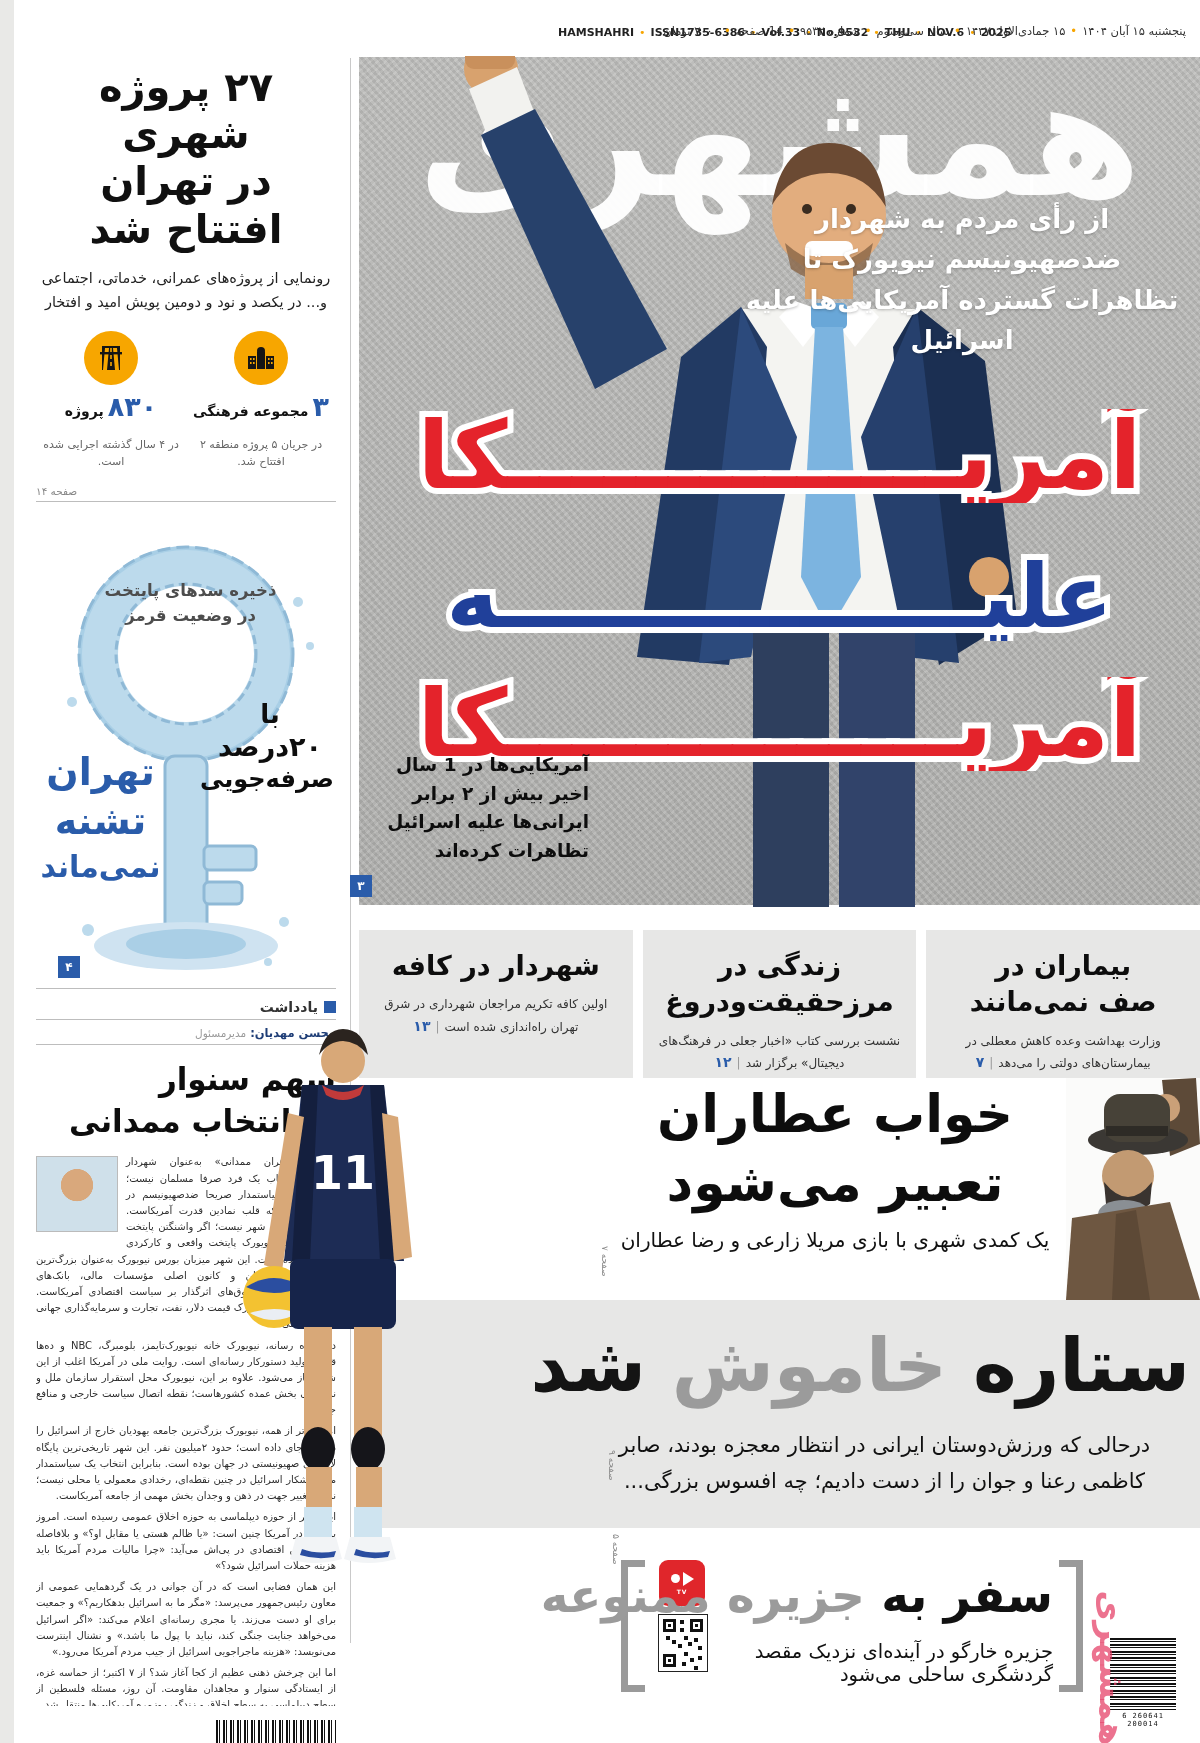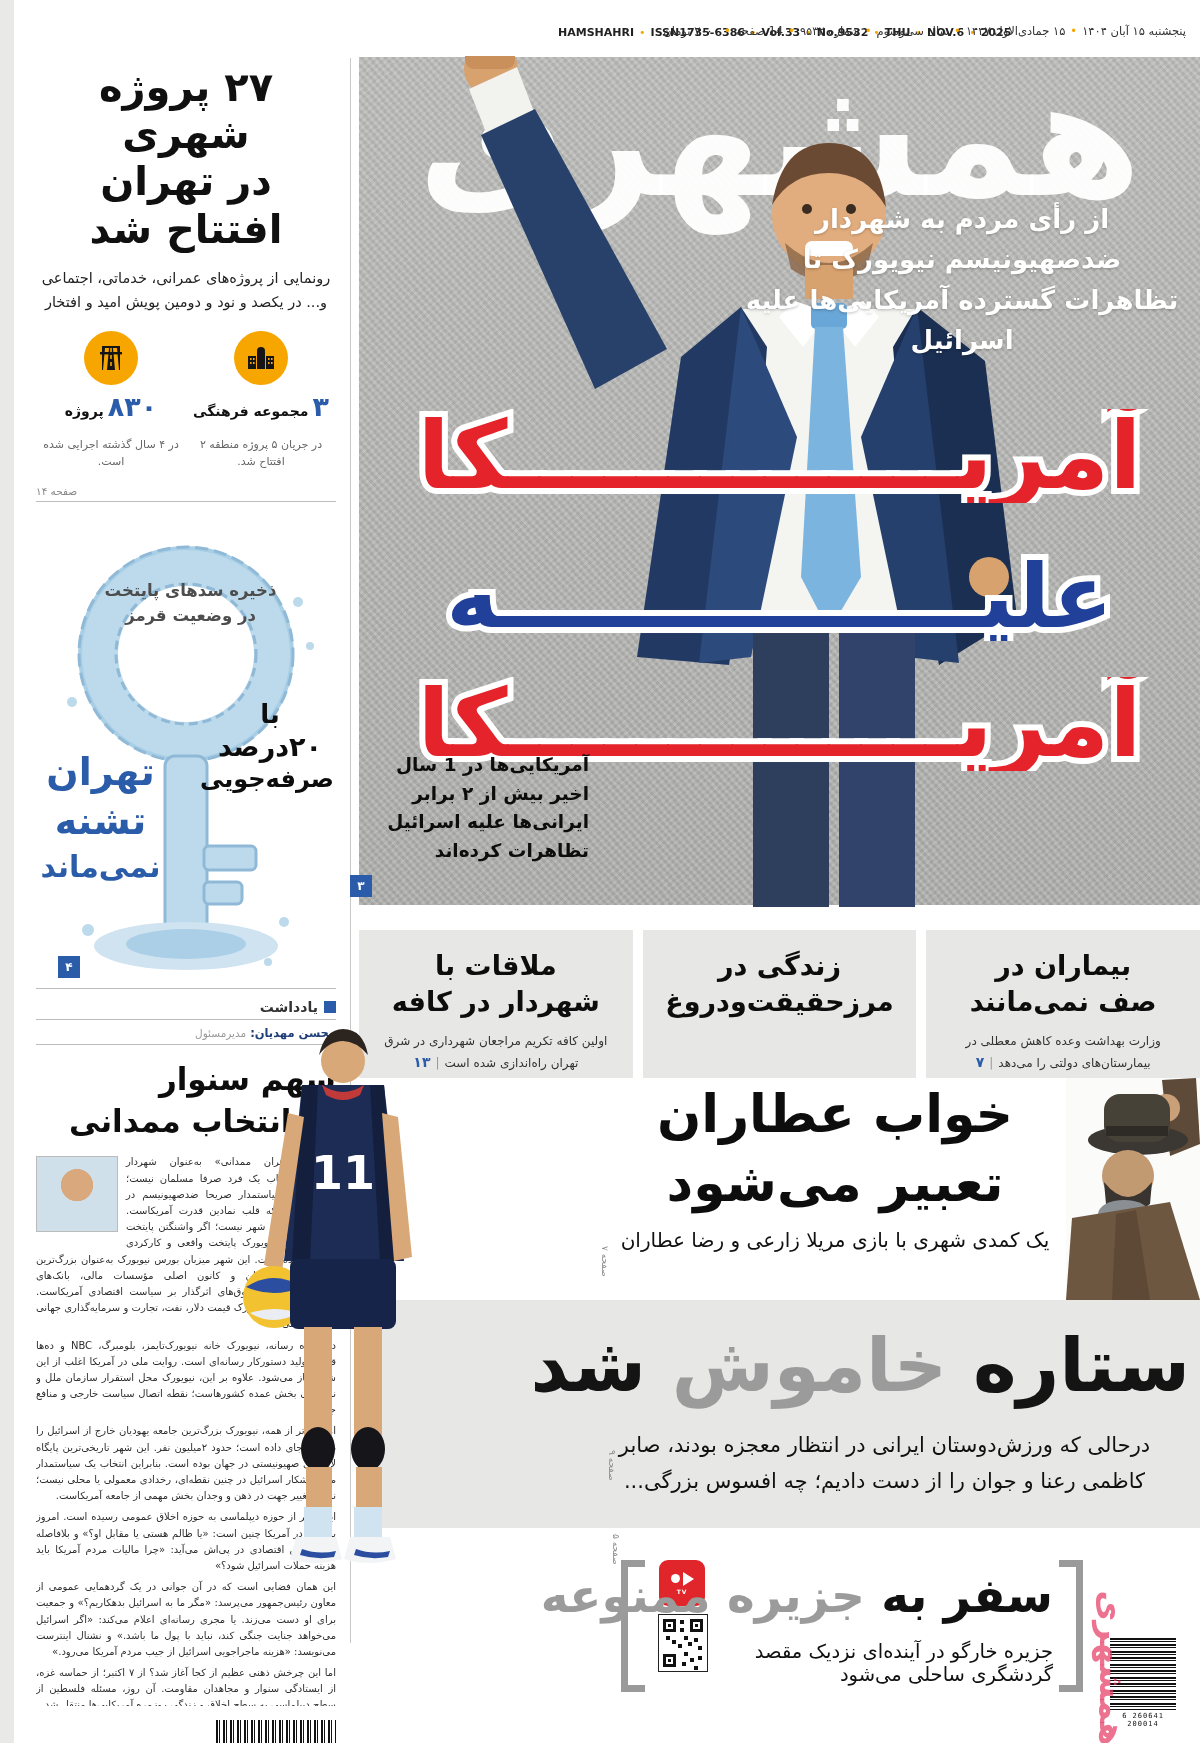--- a/index.html
+++ b/index.html
@@ -337,24 +337,24 @@
           <div>بیماران در</div>
           <div>صف نمی‌مانند</div>
         </div>
         <p class="brief-sub"><span>وزارت بهداشت وعده کاهش معطلی در بیمارستان‌های دولتی را می‌دهد</span><span class="pg-sep">|</span><span class="pg">۷</span></p>
       </div>
       <div class="brief">
         <div class="brief-t">
           <div>زندگی در</div>
           <div>مرزحقیقت‌ودروغ</div>
         </div>
+        <p class="brief-sub"><span>نشست بررسی کتاب «اخبار جعلی در فرهنگ‌های دیجیتال» برگزار شد</span><span class="pg-sep">|</span><span class="pg">۱۲</span></p>
       </div>
       <div class="brief">
         <div class="brief-t">
-          <div>ملاقات با</div>
           <div>شهردار در کافه</div>
         </div>
         <p class="brief-sub"><span>اولین کافه تکریم مراجعان شهرداری در شرق تهران راه‌اندازی شده است</span><span class="pg-sep">|</span><span class="pg">۱۳</span></p>
       </div>
     </div>
 
     <div class="mid">
       <svg class="hatman" width="134" height="222" viewBox="0 0 134 222">
         <rect x="0" y="0" width="134" height="222" fill="#fbfbfa"></rect>
         <polygon points="96,2 130,0 134,66 104,78" fill="#5d4a38"></polygon>

